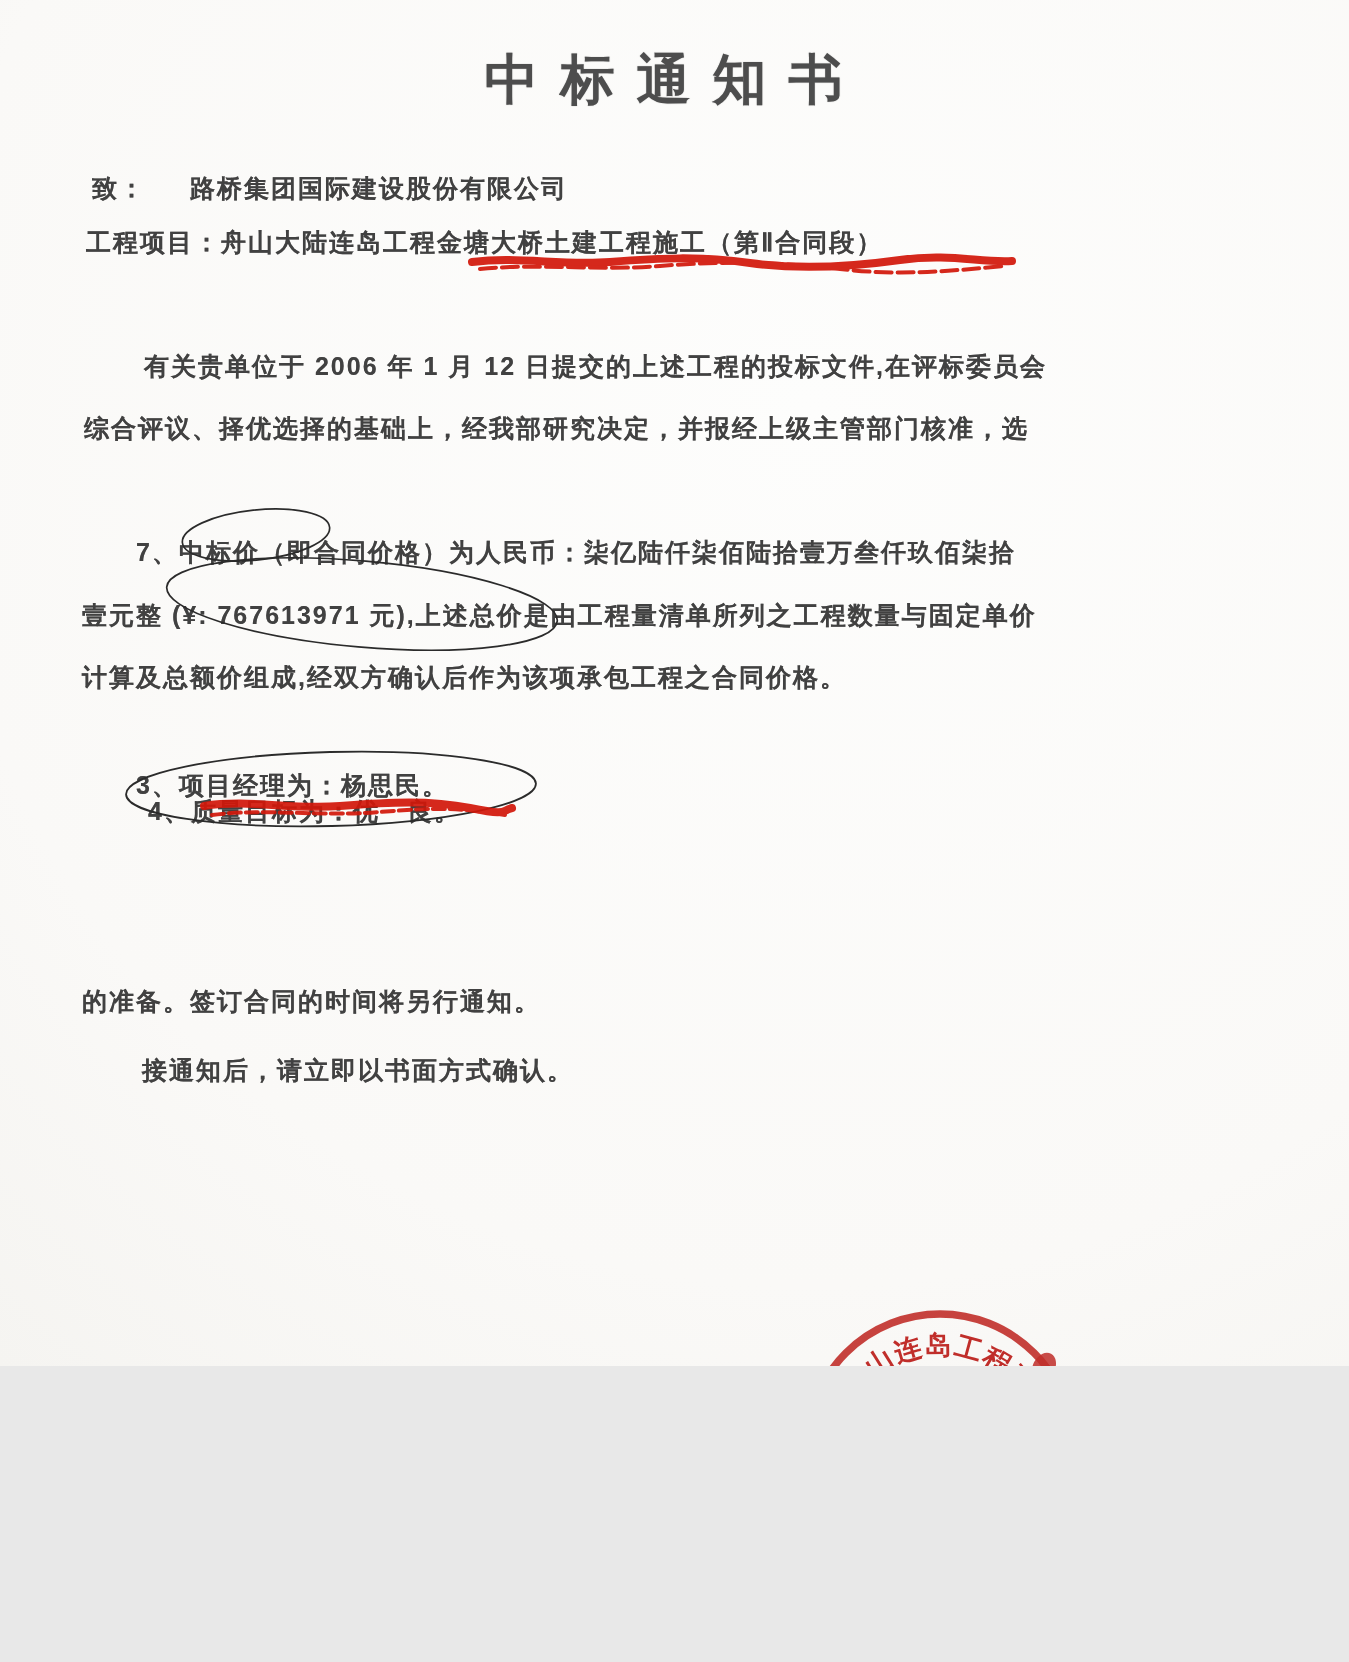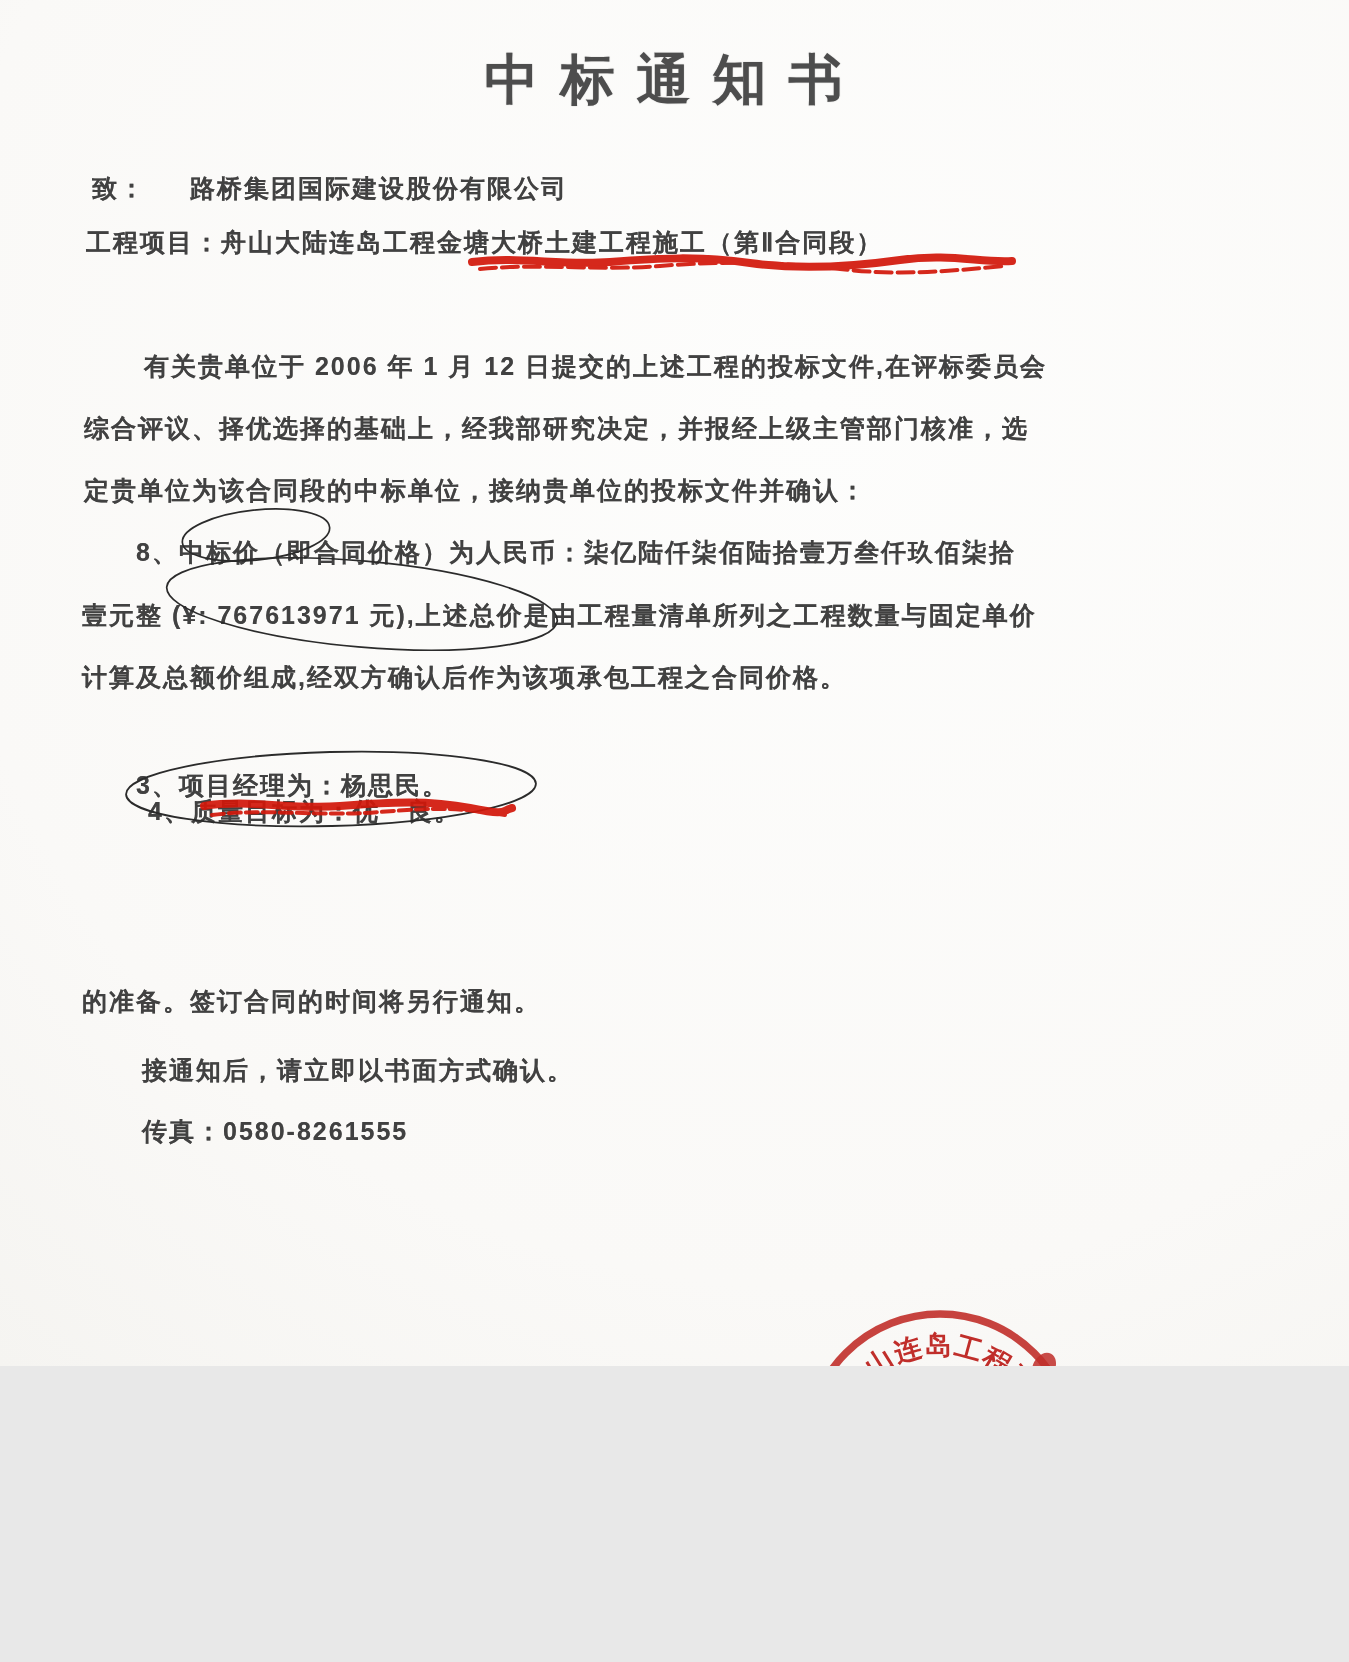--- a/index.html
+++ b/index.html
@@ -37,33 +37,31 @@
   <div class="line" style="top:172px;left:92px;">
     <span>致：</span><span class="recipient">路桥集团国际建设股份有限公司</span>
   </div>
 
   <div class="line" style="top:226px;left:86px;">
     <span>工程项目：</span><span>舟山大陆连岛工程金塘大桥土建工程施工（第Ⅱ合同段）</span>
   </div>
 
   <div class="line" style="top:350px;left:144px;">有关贵单位于 2006 年 1 月 12 日提交的上述工程的投标文件,在评标委员会</div>
   <div class="line" style="top:412px;left:84px;">综合评议、择优选择的基础上，经我部研究决定，并报经上级主管部门核准，选</div>
-  <div class="line" style="top:474px;left:84px;">定贵单位为该合同段的中标单位，接纳贵单位的投标文件并确认：</div>
 
-  <div class="line" style="top:536px;left:136px;">8、中标价（即合同价格）为人民币：柒亿陆仟柒佰陆拾壹万叁仟玖佰柒拾</div>
+  <div class="line" style="top:536px;left:136px;">7、中标价（即合同价格）为人民币：柒亿陆仟柒佰陆拾壹万叁仟玖佰柒拾</div>
   <div class="line" style="top:599px;left:82px;">壹元整 (¥: 767613971 元),上述总价是由工程量清单所列之工程数量与固定单价</div>
   <div class="line" style="top:661px;left:82px;">计算及总额价组成,经双方确认后作为该项承包工程之合同价格。</div>
 
   <div class="line" style="top:769px;left:136px;">3、项目经理为：杨思民。</div>
   <div class="line" style="top:795px;left:136px;margin-left:12px;">4、质量目标为：优　良。</div>
 
   <div class="line" style="top:1054px;left:142px;">接通知后，请立即以书面方式确认。</div>
 
   <div class="line" style="top:985px;left:82px;">的准备。签订合同的时间将另行通知。</div>
-  <div class="line" style="top:1115px;left:142px;">传真：0580-8261555</div>
 
   <div class="line sig" style="top:1420px;left:696px;">浙江省舟山连岛工程建设指挥部</div>
   <div class="line sig" style="top:1402px;left:866px;">
     <span>2006 年 2 月</span><span class="date-suffix">日</span>
   </div>
 
   <svg class="overlay annot" viewBox="0 0 1349 1662">
 
     <g stroke="#d2170a" fill="none" stroke-linecap="round" opacity="0.92">
       <path d="M472,262 C520,256 560,266 610,262 S700,256 750,263 S850,267 900,260 S980,263 1012,261" stroke-width="8"></path>

